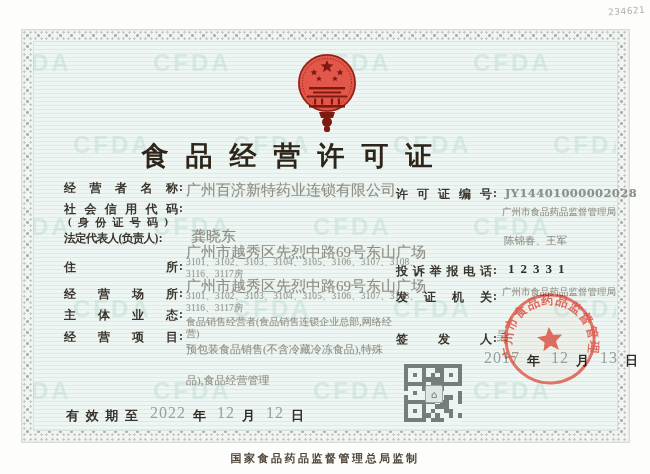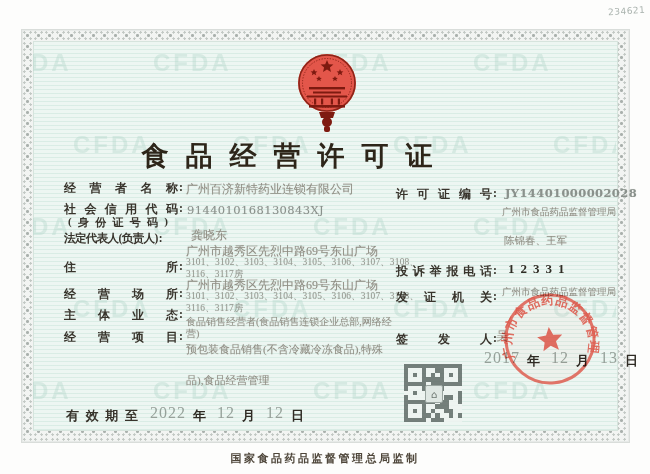--- a/index.html
+++ b/index.html
@@ -30,21 +30,21 @@
   
   .title{position:absolute;left:0;top:138px;width:574px;text-align:center;
     font-size:27px;font-weight:700;color:#2d2519;letter-spacing:17px;text-indent:17px;}
   
   .lab{position:absolute;font-size:12px;font-weight:700;color:#38342c;white-space:nowrap;}
   .jl{display:inline-flex;justify-content:space-between;vertical-align:top;}
   .colon{font-weight:700;color:#38342c;margin-left:1px;}
   .w114{width:114px;} .w96{width:96px;} .w100{width:100px;} .w72{width:72px;}
   .tight{letter-spacing:-0.6px;font-size:11.5px;}
   
-  .val{position:absolute;font-size:12px;color:#8f8d83;white-space:nowrap;
+  .val{position:absolute;font-size:15px;color:#8f8d83;white-space:nowrap;
     text-shadow:0 0 1px rgba(150,150,140,.35);}
   .num{font-family:"DejaVu Serif",serif;color:#8a918c;letter-spacing:.4px;}
   .addr{font-size:9.4px;color:#949890;letter-spacing:.2px;}
   .phone{font-size:13px;font-weight:700;color:#2f2c24;letter-spacing:6px;text-shadow:none;}
   .digits{color:#96a19a;font-size:16px;position:relative;top:-2px;letter-spacing:1px;}
   .unit{color:#2f2b24;font-weight:700;font-size:13px;}
   .daterow{position:absolute;white-space:nowrap;}
   .daterow > span{margin-right:7px;}
   
   .qr{position:absolute;left:404px;top:364px;width:58px;height:58px;
@@ -165,21 +165,20 @@
           <span>态</span>
         </span><span class="colon">:</span></div>
     <div class="lab" style="left:64px;top:329px;"><span class="jl w114">
           <span>经</span>
           <span>营</span>
           <span>项</span>
           <span>目</span>
         </span><span class="colon">:</span></div>
 
     <div class="val" style="left:186px;top:181px;">广州百济新特药业连锁有限公司</div>
-    <div class="val num" style="left:187px;top:203px;font-size:11.5px;">9144010168130843XJ</div>
     <div class="val" style="left:191px;top:227px;">龚晓东</div>
 
     <div class="val" style="left:186px;top:243px;">广州市越秀区先烈中路69号东山广场</div>
     <div class="val addr" style="left:186px;top:256px;">3101、3102、3103、3104、3105、3106、3107、3108、</div>
     <div class="val addr" style="left:186px;top:268px;">3116、3117房</div>
 
     <div class="val" style="left:186px;top:277px;">广州市越秀区先烈中路69号东山广场</div>
     <div class="val addr" style="left:186px;top:290px;">3101、3102、3103、3104、3105、3106、3107、3108、</div>
     <div class="val addr" style="left:186px;top:302px;">3116、3117房</div>
 

